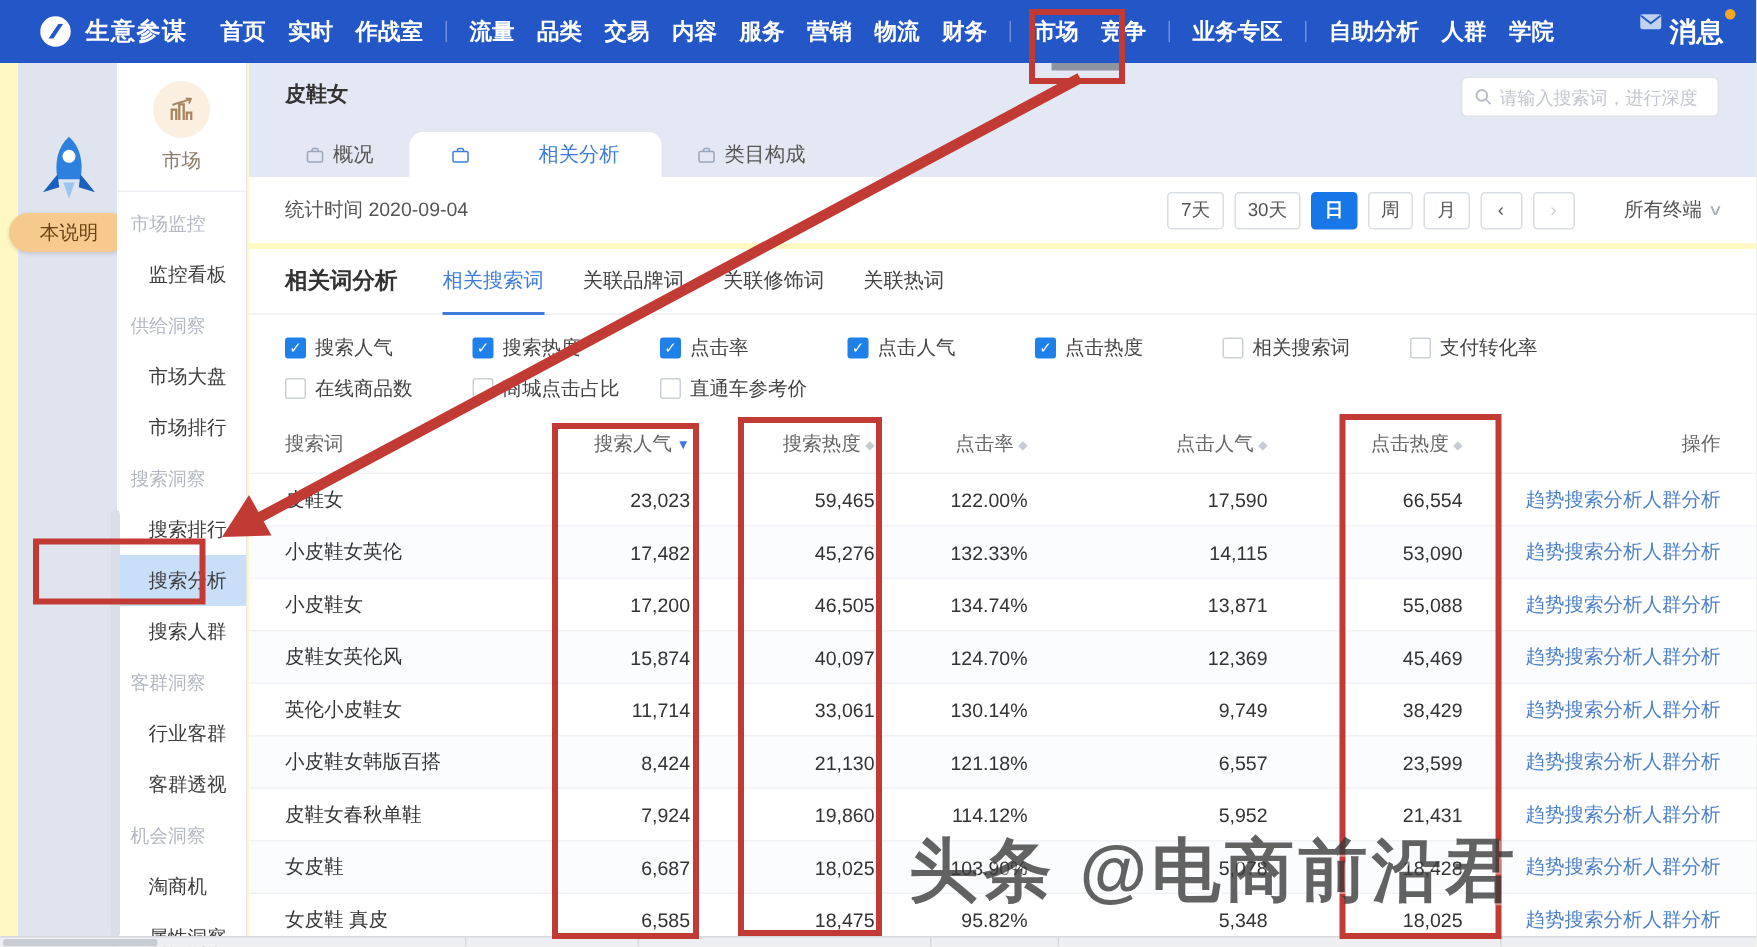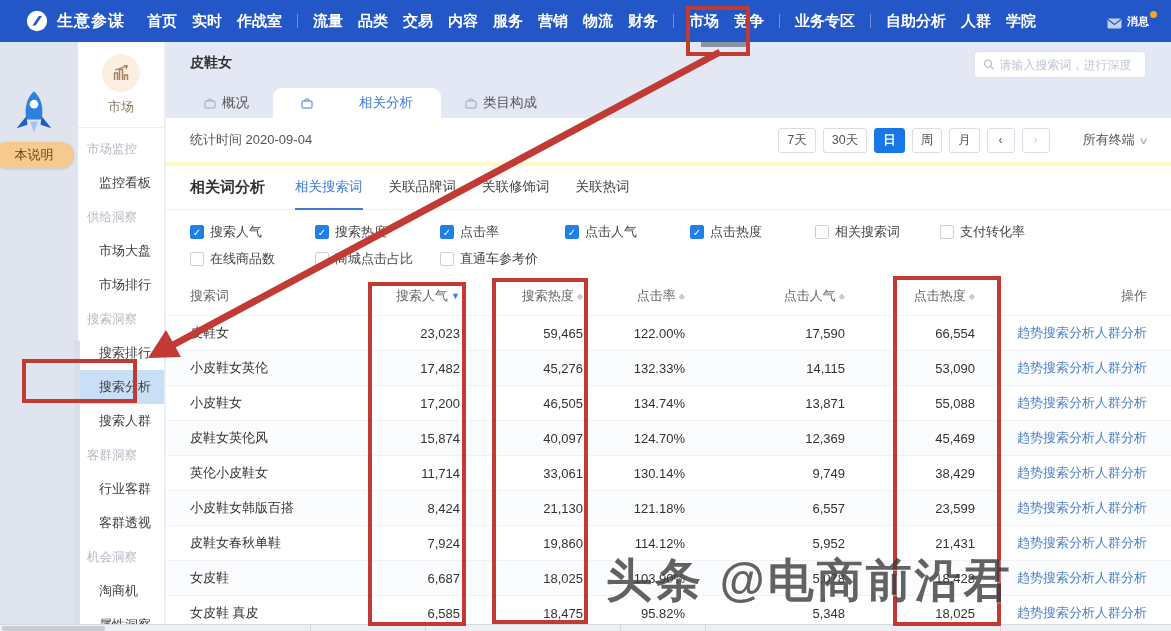--- a/index.html
+++ b/index.html
@@ -8,27 +8,27 @@
 
   
   .topnav { position:absolute; left:0; top:0; width:1171px; height:42px; background:#2356C7;
             display:flex; align-items:center; padding-left:25px; z-index:10; }
   .logo { display:flex; align-items:center; gap:8px; width:106px; cursor:pointer; }
   .logo-text { color:#fff; font-size:16px; font-weight:700; letter-spacing:1px; white-space:nowrap; }
   .nav-items { display:flex; align-items:center; gap:15px; margin-left:16px; }
   .nav-item { position:relative; color:#fff; font-size:15px; font-weight:700; white-space:nowrap; cursor:pointer; }
   .nav-div { width:1px; height:14px; background:rgba(255,255,255,.35); }
   .odot { position:absolute; top:-4px; right:-7px; width:7px; height:7px; border-radius:50%; background:#F5A623; }
-  .nav-msg { margin-left:auto; margin-right:22px; display:flex; align-items:flex-end; gap:5px;
-             color:#fff; font-size:11px; font-weight:700; position:relative; cursor:pointer; }
+  .nav-msg { margin-left:auto; margin-right:22px; display:flex; align-items:flex-start; gap:5px;
+             color:#fff; font-size:18px; font-weight:700; position:relative; cursor:pointer; }
   .nav-msg .odot { top:-3px; right:-8px; }
   .nav-active-indicator { position:absolute; left:701px; top:42px; width:45px; height:5px; background:#8D94A1; z-index:11; }
 
   
-  .left-rail { position:absolute; left:0; top:42px; width:78px; height:589px; background:#DFE4EE; }
+  .left-rail { position:absolute; left:12px; top:42px; width:78px; height:589px; background:#DFE4EE; }
   .rocket { position:absolute; left:13px; top:47px; }
   .float-tag { position:absolute; left:-6px; top:100px; width:80px; height:26px; background:#F6C98F;
                border-radius:13px; color:#6B4413; font-size:13px; display:flex; align-items:center;
                justify-content:center; box-shadow:0 1px 3px rgba(0,0,0,.15); cursor:pointer; }
 
   
   .sidebar { position:absolute; left:78px; top:42px; width:87px; height:589px; background:#fff;
              border-right:1px solid #E6E9F0; }
   .side-module { height:86px; border-bottom:1px solid #EEF0F4; text-align:center; padding-top:12px; }
   .module-icon { width:38px; height:38px; border-radius:50%; background:#FAEFE1; margin:0 auto;

